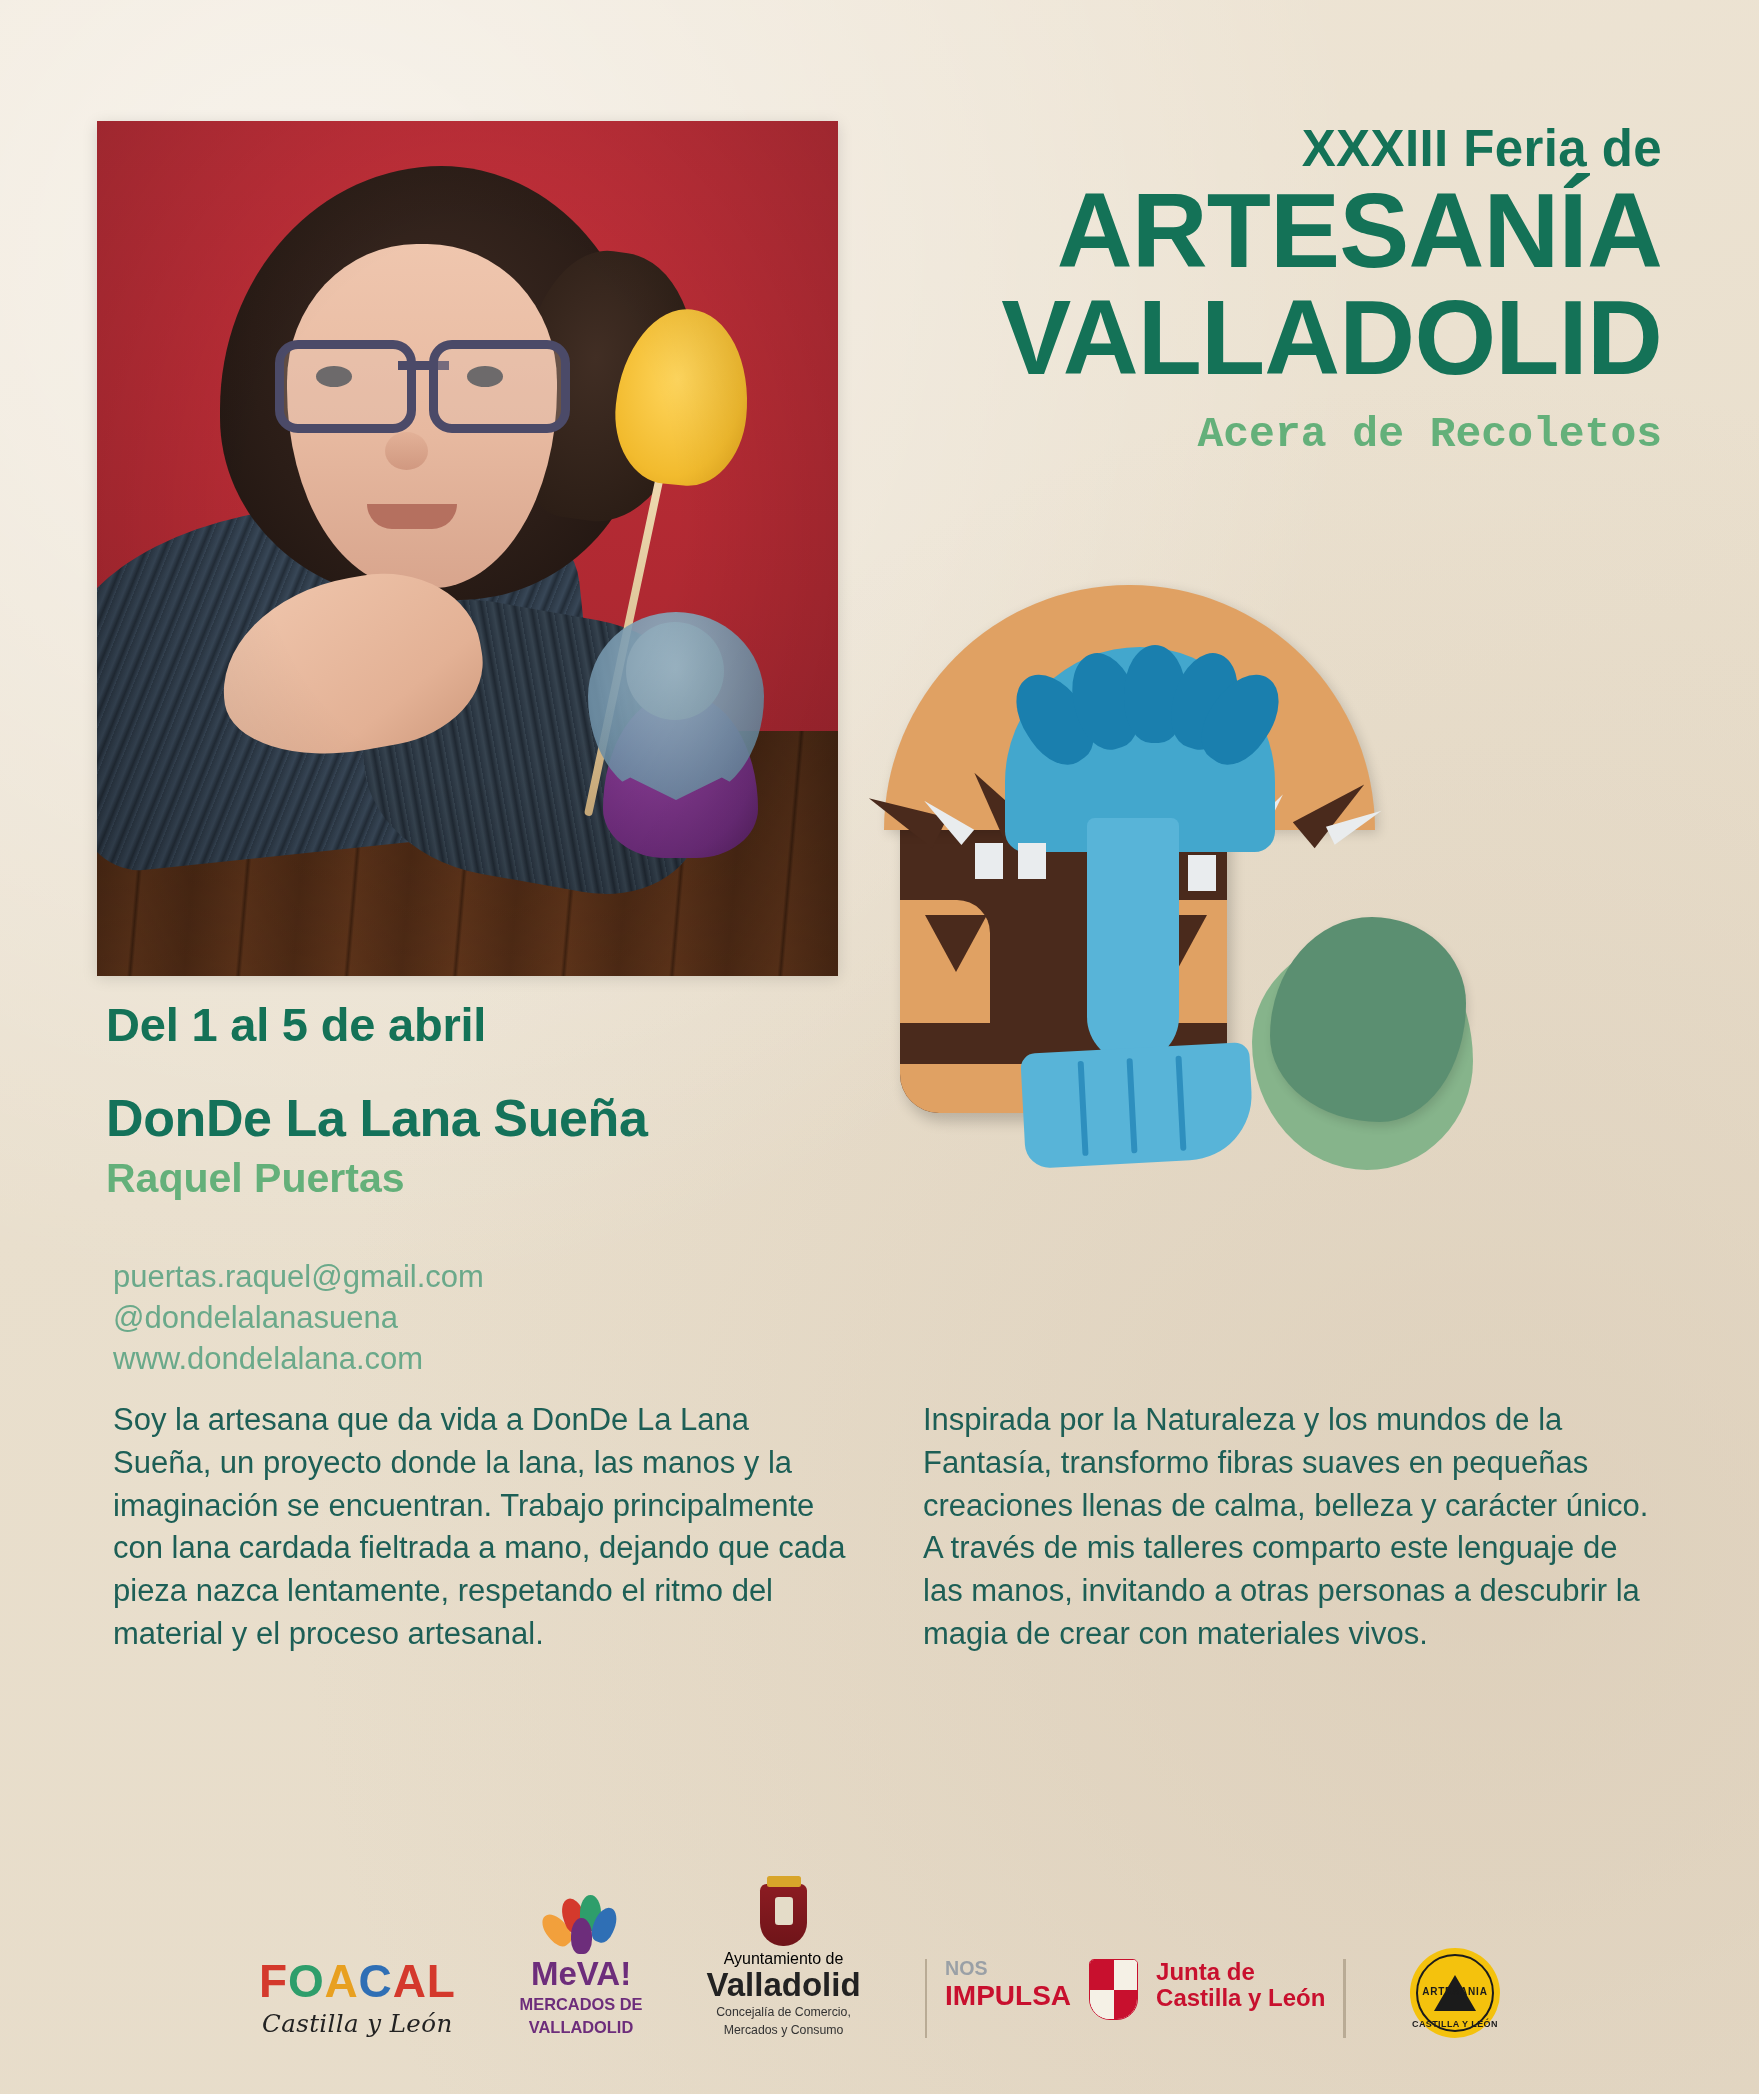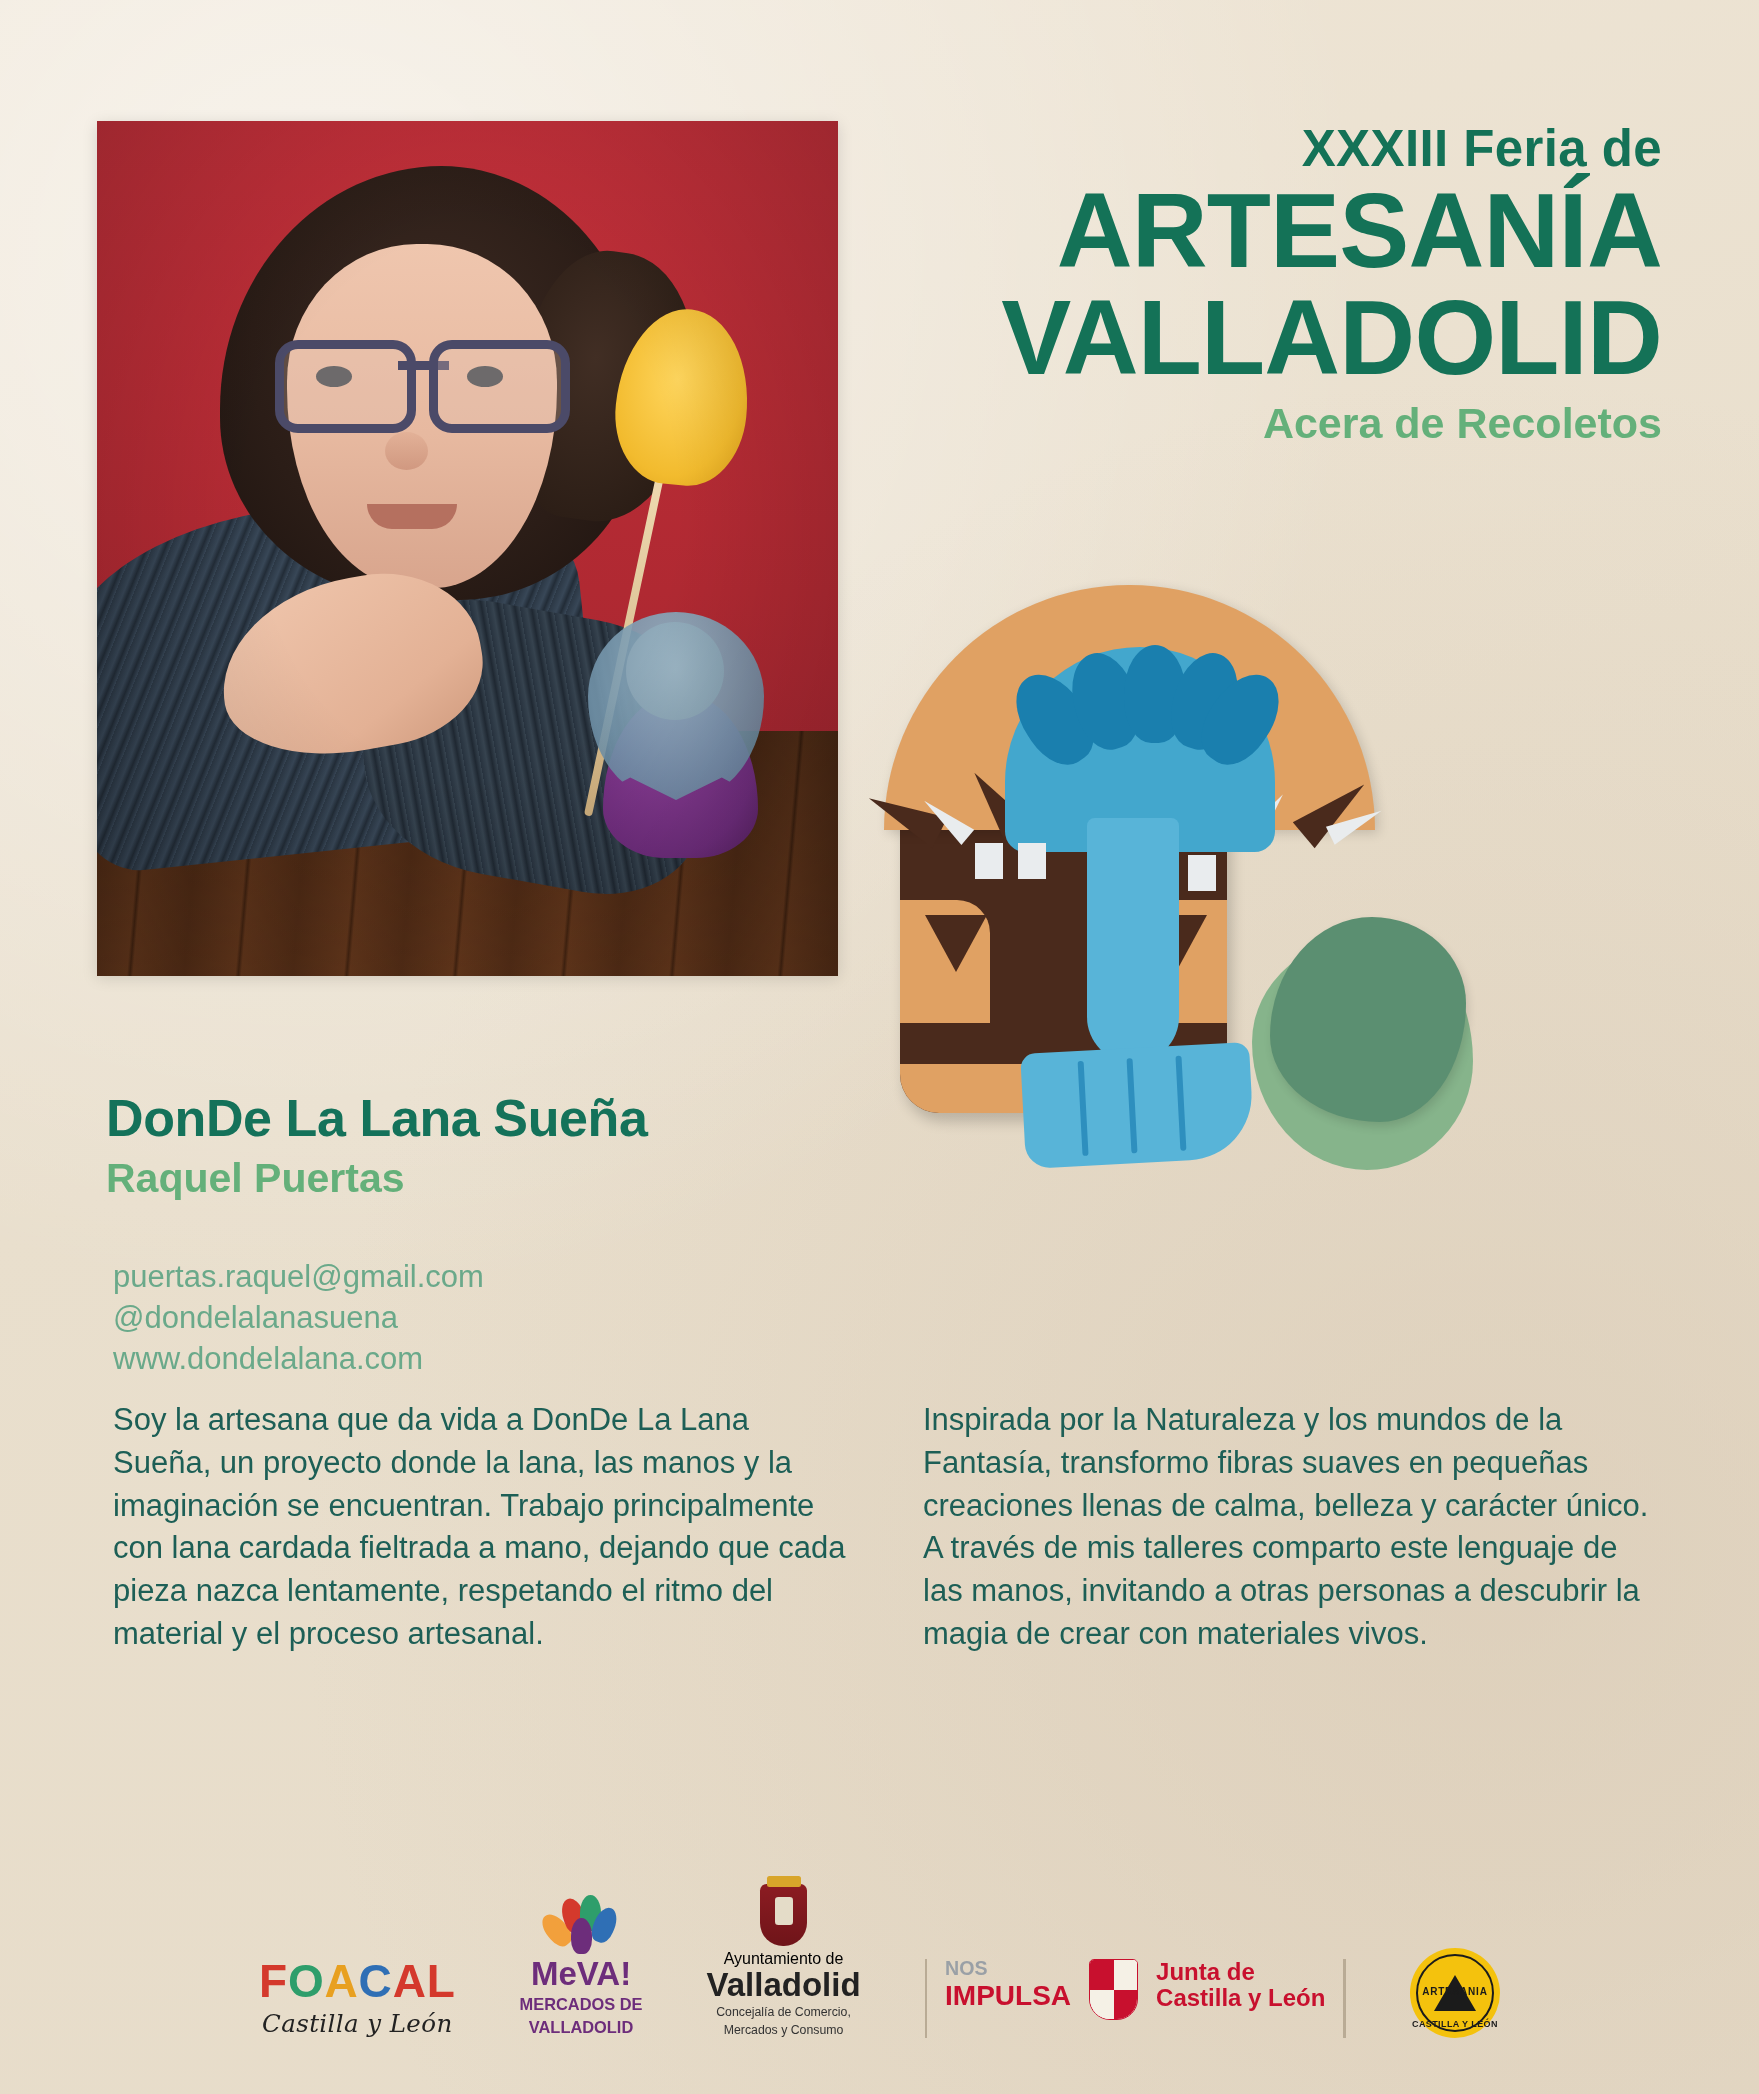--- a/index.html
+++ b/index.html
@@ -248,22 +248,23 @@
     font-weight: 800;
     color: #147257;
     line-height: 0.96;
     letter-spacing: -0.8px;
     margin-top: 6.5px;
   }
   .subtitle {
     font-size: 43px;
     font-weight: 700;
     color: #64b07a;
-    margin-top: 13px;
+    margin-top: 24px;
     line-height: 1;
+    font-family: Liberation Mono, monospace;
   }
 
   
   .craft {
     position: absolute;
     left: 900px;
     top: 573px;
     width: 573px;
     height: 712px;
   }
@@ -700,20 +701,21 @@
     <div class="blue-mouth">
       <div class="mouth-line" style="left:57px;"></div>
       <div class="mouth-line" style="left:106px;"></div>
       <div class="mouth-line" style="left:155px;"></div>
     </div>
 
     <div class="leaf-back"></div>
     <div class="leaf-front"></div>
   </div>
 
+  <div class="dates">Del 1 al 5 de abril</div>
   <div class="brand">DonDe La Lana Sueña</div>
   <div class="person">Raquel Puertas</div>
 
   <div class="contact">
     <div>puertas.raquel@gmail.com</div>
     <div>@dondelalanasuena</div>
     <div>www.dondelalana.com</div>
   </div>
 
   <div class="col-left">Soy la artesana que da vida a DonDe La Lana Sueña, un proyecto donde la lana, las manos y la imaginación se encuentran. Trabajo principalmente con lana cardada fieltrada a mano, dejando que cada pieza nazca lentamente, respetando el ritmo del material y el proceso artesanal.</div>

